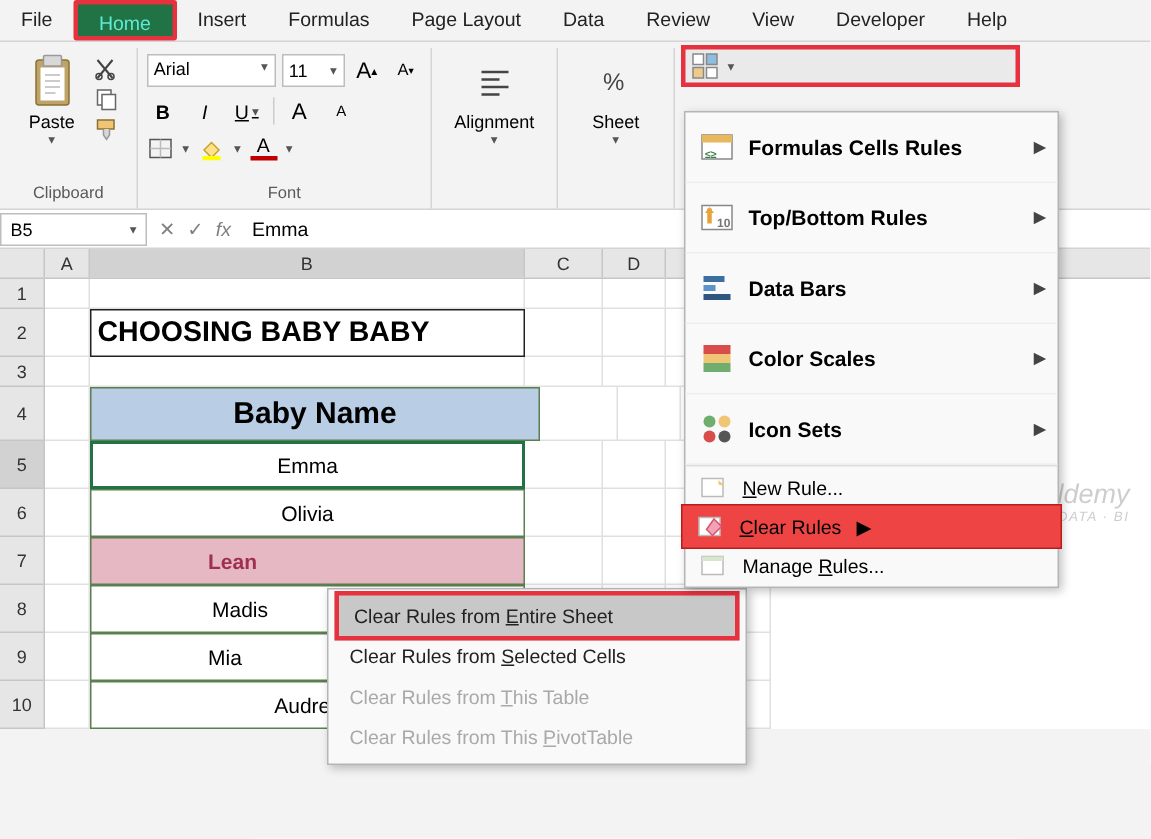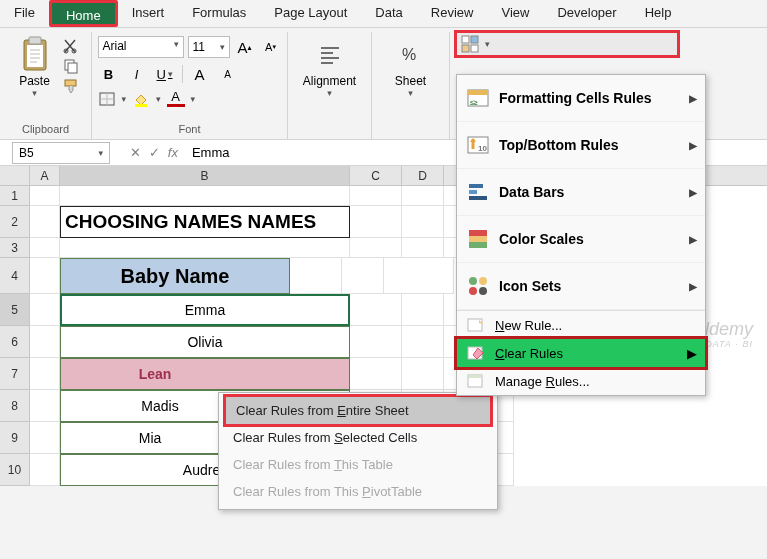--- a/index.html
+++ b/index.html
@@ -1,60 +1,60 @@
 <!DOCTYPE html>
 <html><head>
 <meta charset="utf-8">
 <style>
 *{box-sizing:border-box;margin:0;padding:0;font-family:'Segoe UI',Arial,sans-serif}
 body{background:#f3f3f3;width:767px;height:559px;overflow:hidden;position:relative;font-size:13px}
 .menubar{background:#f3f3f3;display:flex;height:28px;border-bottom:1px solid #d4d4d4}
 .menubar-item{padding:5px 14px;cursor:pointer;color:#222}
-.menubar-item.active{background:#217346;color:#ffffff}
+.menubar-item.active{background:#217346;color:#5eead4}
 .hl-red{border:3px solid #e6313f;border-radius:2px}
 .ribbon{background:#f3f3f3;display:flex;height:112px;border-bottom:1px solid #d4d4d4;padding:4px 0 0 0}
 .rgroup{display:flex;flex-direction:column;align-items:center;border-right:1px solid #d4d4d4;padding:2px 6px;justify-content:space-between}
 .rgroup-body{display:flex;align-items:flex-start;gap:2px;flex:1}
 .rgroup-label{font-size:11px;color:#595959;padding-bottom:2px}
 .paste-big{display:flex;flex-direction:column;align-items:center;width:46px;padding-top:2px}
 .clipboard-icon{width:30px;height:38px}
 .small-icons{display:flex;flex-direction:column;gap:4px;padding-top:4px;padding-left:2px}
 .ic{width:18px;height:16px;display:inline-block}
 .font-top{display:flex;gap:4px;align-items:center}
 .font-name{border:1px solid #bdbdbd;background:#fff;width:86px;height:22px;padding:2px 4px;font-size:12px;display:flex;justify-content:space-between}
 .font-size{border:1px solid #bdbdbd;background:#fff;width:42px;height:22px;padding:2px 4px;font-size:12px;display:flex;align-items:center;justify-content:space-between}
 .chev{font-size:9px;color:#555}
 .font-mid{display:flex;gap:6px;margin-top:6px;align-items:center}
 .font-bot{display:flex;gap:6px;margin-top:6px;align-items:center}
 .btn-sq{display:flex;align-items:center;justify-content:center;width:22px;height:20px;font-size:13px}
 .under-red{border-bottom:3px solid #c00000;width:18px;text-align:center;font-size:13px;line-height:14px}
 .align-big,.num-big{display:flex;flex-direction:column;align-items:center;padding-top:8px;width:70px}
 .namebox-row{display:flex;align-items:center;height:26px;border-bottom:1px solid #d4d4d4;background:#fff}
-.namebox{width:98px;border:1px solid #bdbdbd;background:#fff;height:22px;margin:12px;padding:2px 6px;display:flex;justify-content:space-between;align-items:center;font-size:12px}
+.namebox{width:98px;border:1px solid #bdbdbd;background:#fff;height:22px;margin:0;padding:2px 6px;display:flex;justify-content:space-between;align-items:center;font-size:12px}
 .fx-icons{display:flex;gap:8px;padding:0 8px;color:#808080;align-items:center}
 .fx-val{padding-left:6px;font-size:13px}
 .grid{position:relative;background:#fff}
 .col-headers{display:flex;background:#e6e6e6;height:20px;border-bottom:1px solid #c6c6c6}
 .ch{border-right:1px solid #c6c6c6;text-align:center;font-size:12px;color:#333;line-height:20px}
 .ch.sel{background:#d2d2d2}
 .row{display:flex;height:32px}
 .rh{width:30px;background:#e6e6e6;border-right:1px solid #c6c6c6;border-bottom:1px solid #c6c6c6;text-align:center;font-size:12px;color:#333;line-height:32px}
 .rh.sel{background:#d2d2d2}
 .cell{border-right:1px solid #e0e0e0;border-bottom:1px solid #e0e0e0;display:flex;align-items:center;justify-content:center;font-size:14px}
 .title-cell{font-size:19px;font-weight:bold;border:1.5px solid #222;background:#fff;justify-content:flex-start;padding-left:4px}
 .header-cell{background:#b9cde5;font-size:20px;font-weight:bold;border:1.5px solid #5b7f4f}
 .data-cell{border:1.5px solid #5b7f4f;font-family:Arial}
 .sel-cell{outline:2px solid #217346;outline-offset:-2px}
 .pink-row{background:#e6b8c4;color:#a03050;font-weight:bold}
 .cf-dropdown{position:absolute;top:42px;right:4px;width:250px;background:#f9f9f9;border:1px solid #b5b5b5;box-shadow:2px 2px 6px rgba(0,0,0,0.25);z-index:10}
 .cf-btn{position:absolute;top:-4px;left:-2px;width:226px;height:28px;border:3px solid #e6313f;background:#eaeaea;display:flex;align-items:center;padding-left:4px;gap:6px;font-size:14px}
 .cf-item{display:flex;align-items:center;padding:12px 8px 12px 10px;border-bottom:1px solid #eee;gap:10px;font-size:14px;font-weight:bold;justify-content:space-between}
 .cf-item .arr{font-size:10px;color:#444}
 .cf-item-sm{display:flex;align-items:center;padding:6px 8px 6px 10px;gap:10px;font-size:13px}
-.cf-item-sm.hl{background:#22c55e;border:3px solid #b91c1c;margin:-3px;justify-content:space-between}
+.cf-item-sm.hl{background:#ef4444;border:1px solid #b91c1c;margin:-3px;justify-content:flex-start}
 .cf-icon{width:22px;height:22px;flex-shrink:0}
 .cf-icon-sm{width:18px;height:16px;flex-shrink:0}
 .submenu{position:absolute;top:392px;left:218px;width:280px;background:#f9f9f9;border:1px solid #b5b5b5;box-shadow:2px 2px 6px rgba(0,0,0,0.25);z-index:9;padding:4px}
 .sub-item{padding:6px 10px;font-size:13px;color:#222}
 .sub-item.disabled{color:#a9a9a9}
 .sub-item.hl{background:#c8c8c8;border:3px solid #e6313f;margin:-3px 0}
 .count-badge{position:absolute;right:0;top:0;font-size:13px;color:#333}
 .watermark{position:absolute;right:14px;top:320px;font-size:18px;color:rgba(130,130,130,0.4);font-style:italic;transform:rotate(0deg);z-index:1;pointer-events:none;text-align:right;line-height:1.1}
 .watermark .sm{font-size:9px;letter-spacing:1px}
 .u{text-decoration:underline}
@@ -187,21 +187,21 @@
     </div>
 
     <div class="cf-dropdown">
       <div class="cf-item">
         <div style="display:flex;align-items:center;gap:10px">
           <svg class="cf-icon" viewBox="0 0 22 22">
               <rect x="1" y="3" width="20" height="16" fill="#fff" stroke="#888"></rect>
               <rect x="1" y="3" width="20" height="5" fill="#e8b85a"></rect>
               <text x="3" y="18" font-size="7" fill="#3a7d44">≤≥</text>
             </svg>
-          <span>Formatting Cells Rules</span>
+          <span>Formulas Cells Rules</span>
         </div>
           <span class="arr">▶</span>
       </div>
       <div class="cf-item">
         <div style="display:flex;align-items:center;gap:10px">
           <svg class="cf-icon" viewBox="0 0 22 22">
               <rect x="1" y="3" width="20" height="16" fill="#fff" stroke="#888"></rect>
               <path d="M6 5l0 10" stroke="#e8a23a" stroke-width="3"></path>
               <path d="M6 4l-3 4h6z" fill="#e8a23a"></path>
               <text x="11" y="17" font-size="8" fill="#777">10</text>
@@ -301,39 +301,39 @@
       <div class="cell" style="width:30px"></div>
       <div class="cell" style="width:290px"></div>
       <div class="cell" style="width:52px"></div>
       <div class="cell" style="width:42px"></div>
       <div class="cell" style="width:70px"></div>
     </div>
 
   <div class="row" style="height:32px">
       <div class="rh">2</div>
       <div class="cell" style="width:30px"></div>
-      <div class="cell title-cell" style="width:290px">CHOOSING NAMES NAMES</div>
+      <div class="cell title-cell" style="width:290px">CHOOSING BABY BABY</div>
       <div class="cell" style="width:52px"></div>
       <div class="cell" style="width:42px"></div>
       <div class="cell" style="width:70px"></div>
     </div>
 
   <div class="row" style="height:20px">
       <div class="rh" style="line-height:20px">3</div>
       <div class="cell" style="width:30px"></div>
       <div class="cell" style="width:290px"></div>
       <div class="cell" style="width:52px"></div>
       <div class="cell" style="width:42px"></div>
       <div class="cell" style="width:70px"></div>
     </div>
 
   <div class="row" style="height:36px">
       <div class="rh" style="line-height:36px">4</div>
       <div class="cell" style="width:30px"></div>
-      <div class="cell header-cell" style="width:230px">Baby Name</div>
+      <div class="cell header-cell" style="width:300px">Baby Name</div>
       <div class="cell" style="width:52px"></div>
       <div class="cell" style="width:42px"></div>
       <div class="cell" style="width:70px"></div>
     </div>
 
   <div class="row">
       <div class="rh sel">5</div>
       <div class="cell" style="width:30px"></div>
       <div class="cell data-cell sel-cell" style="width:290px">Emma</div>
       <div class="cell" style="width:52px"></div>

